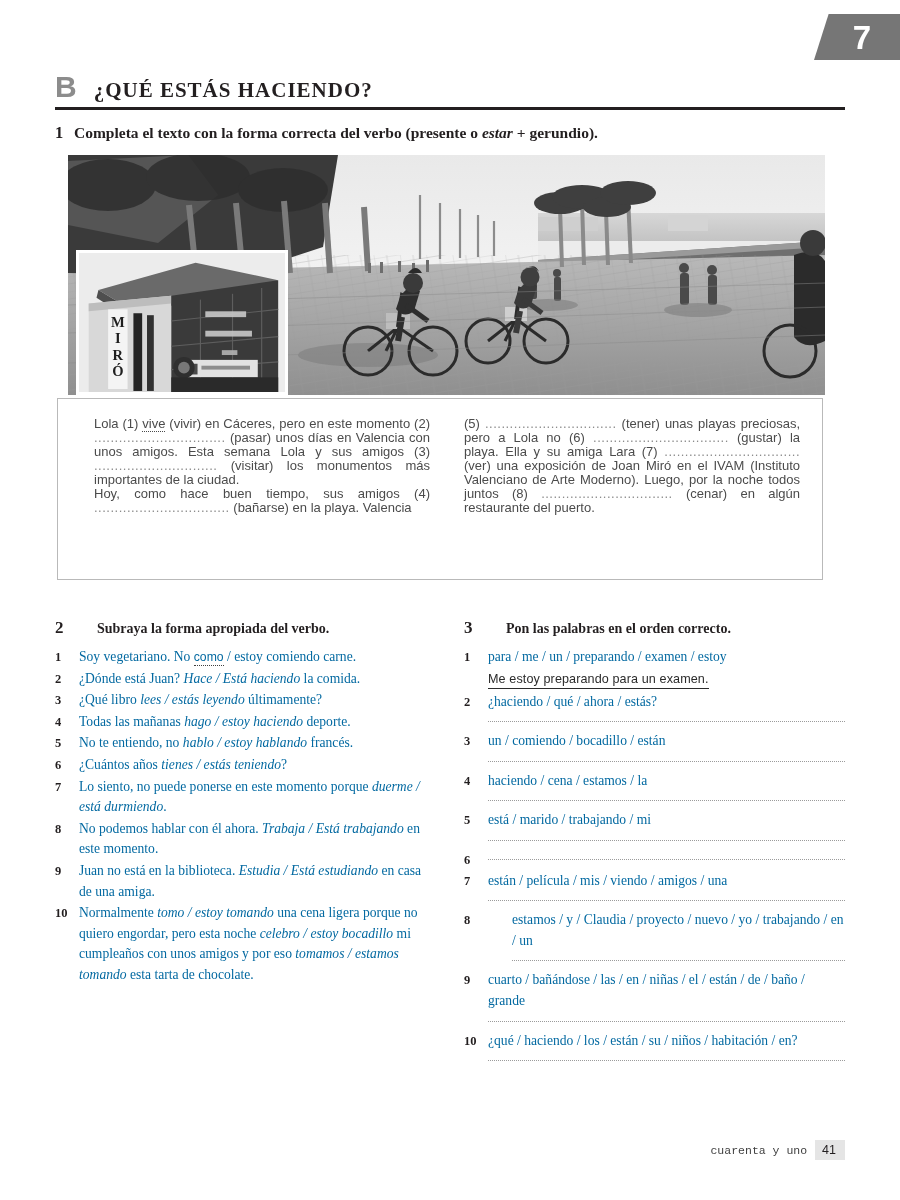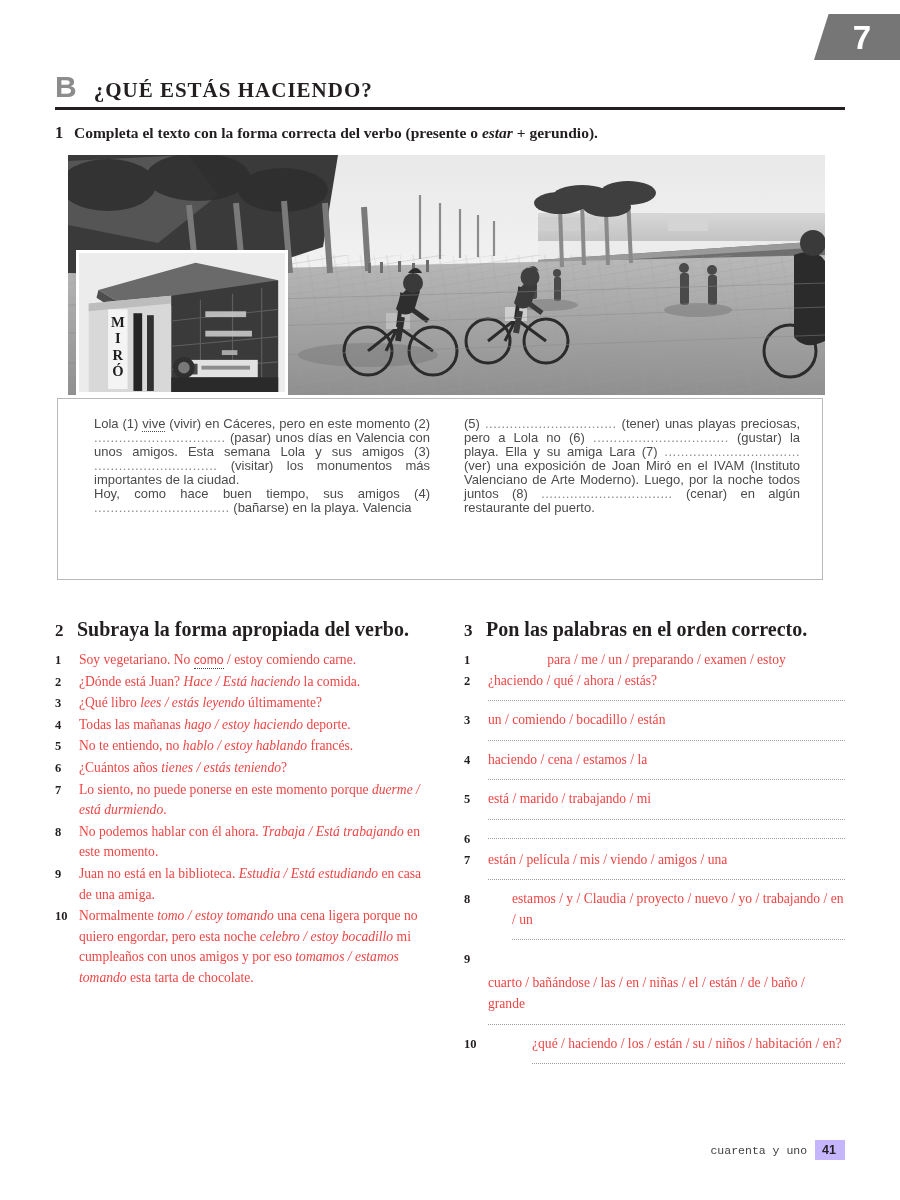--- a/index.html
+++ b/index.html
@@ -112,36 +112,36 @@
 
   
   .ex-cols {
     position:absolute; left:55px; top:618px;
     width:790px; display:flex; gap:28px;
   }
   .ex-col { width:381px; }
 
   .ex-head2 { display:flex; align-items:baseline; margin-bottom:9px; }
   .ex-head2 .ex-num { font-size:17px; width:22px; flex:0 0 22px; }
-  .ex-head2 .ex-instr { font-size:20px; }
+  .ex-head2 .ex-instr { font-size:14px;margin-left:20px; }
 
   .item { display:flex; margin-bottom:1px; }
   .item-num {
     flex:0 0 24px; width:24px;
     font-family:"Liberation Serif", serif;
     font-weight:bold; font-size:12.5px;
     color:#231f20; line-height:20.6px;
     text-align:left;
   }
   .item-body {
     flex:1 1 auto;
     font-family:"Liberation Serif", serif;
     font-size:13.6px;
     line-height:20.6px;
-    color:#ef4444;
+    color:#0369a1;
   }
   .item-body i { font-style:italic; }
 
   .answer-hw {
     font-family:"Liberation Sans", sans-serif;
     font-size:12.6px;
     color:#2b2b2b;
     border-bottom:1.1px solid #2b2b2b;
     display:inline-block;
     line-height:17px;
@@ -166,22 +166,22 @@
   .footer {
     position:absolute; right:55px; bottom:40px;
     display:flex; align-items:center; gap:8px;
   }
   .footer-words {
     font-family:Liberation Mono, monospace;
     font-size:11.5px; color:#3f3f3f;
   }
   .footer-num {
     font-family:"Liberation Sans", sans-serif;
-    font-size:12.5px; font-weight:bold; color:#231f20;
-    background:#c4b5fd;
+    font-size:12.5px; font-weight:normal; color:#231f20;
+    background:#e5e5e5;
     padding:3px 9px 3px 7px;
   }
 </style>
 </head>
 <body>
 
 <div class="page">
 
   <div class="unit-tab">
     <span class="num">7</span>
@@ -462,22 +462,23 @@
     </div>
 
     <div class="ex-col">
       <div class="ex-head2">
         <span class="ex-num">3</span>
         <span class="ex-instr">Pon las palabras en el orden correcto.</span>
       </div>
       <div id="ex3-list">
           <div class="item ex3-item">
             <span class="item-num">1</span>
-            <div style="flex: 1 1 auto; text-align: center;">
+            <div style="flex: 1 1 auto;">
               <div class="item-body">para / me / un / preparando / examen / estoy</div>
+              <div style="margin: 1px 0px 3px;"><span class="answer-hw">Me estoy preparando para un examen.</span></div>
             </div>
           </div>
           <div class="item ex3-item">
             <span class="item-num">2</span>
             <div style="flex: 1 1 auto;">
               <div class="item-body">¿haciendo / qué / ahora / estás?</div>
               <div class="dotline"></div>
             </div>
           </div>
           <div class="item ex3-item">
@@ -516,28 +517,28 @@
           </div>
           <div class="item ex3-item">
             <span class="item-num">8</span>
             <div style="flex: 1 1 auto; margin-left: 24px;">
               <div class="item-body">estamos / y / Claudia / proyecto / nuevo / yo / trabajando / en / un</div>
               <div class="dotline"></div>
             </div>
           </div>
           <div class="item ex3-item">
             <span class="item-num">9</span>
-            <div style="flex: 1 1 auto; margin-top: 24px;">
+            <div style="flex: 1 1 auto;">
               <div class="item-body">cuarto / bañándose / las / en / niñas / el / están / de / baño / grande</div>
               <div class="dotline"></div>
             </div>
           </div>
           <div class="item ex3-item">
             <span class="item-num">10</span>
-            <div style="flex: 1 1 auto; margin-left: 44px;">
+            <div style="flex: 1 1 auto;">
               <div class="item-body">¿qué / haciendo / los / están / su / niños / habitación / en?</div>
               <div class="dotline"></div>
             </div>
           </div>
         </div>
     </div>
 
   </div>
 
   <div class="footer">

